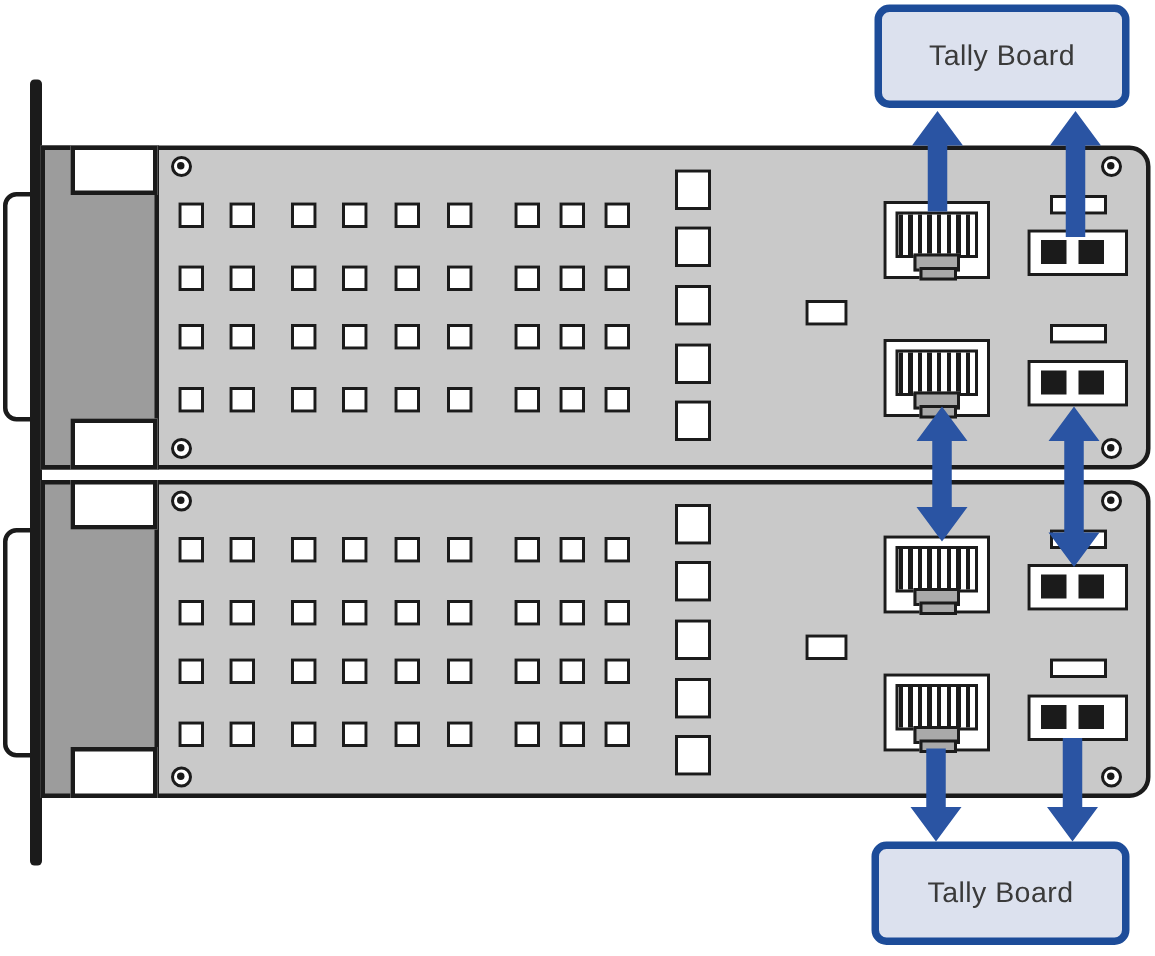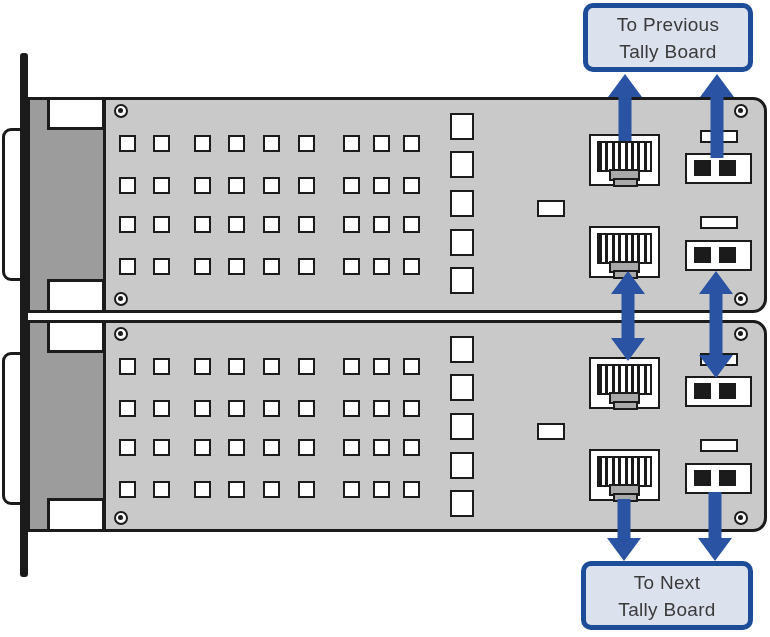--- a/index.html
+++ b/index.html
@@ -197,22 +197,20 @@
   <svg id="arrows" viewBox="0 0 770 637">
       <polygon points="625,74 642,97 631.5,97 631.5,141 618.5,141 618.5,97 608,97" fill="#2a54a3"></polygon>
       <polygon points="717,74 734,97 723.5,97 723.5,158 710.5,158 710.5,97 700,97" fill="#2a54a3"></polygon>
       <polygon points="628,271 645,294 634.5,294 634.5,338 645,338 628,361 611,338 621.5,338 621.5,294 611,294" fill="#2a54a3"></polygon>
       <polygon points="716,271 733,294 722.5,294 722.5,355 733,355 716,378 699,355 709.5,355 709.5,294 699,294" fill="#2a54a3"></polygon>
       <polygon points="624,561 641,538 630.5,538 630.5,499 617.5,499 617.5,538 607,538" fill="#2a54a3"></polygon>
       <polygon points="715,561 732,538 721.5,538 721.5,492 708.5,492 708.5,538 698,538" fill="#2a54a3"></polygon>
     </svg>
 
   <div class="label-box" style="left:583px;top:3px;width:170px;height:69px">
-    <div>To Previous</div>
     <div>Tally Board</div>
   </div>
 
   <div class="label-box" style="left:581px;top:561px;width:172px;height:69px">
-    <div>To Next</div>
     <div>Tally Board</div>
   </div>
 
 </div>
 
 </body></html>

